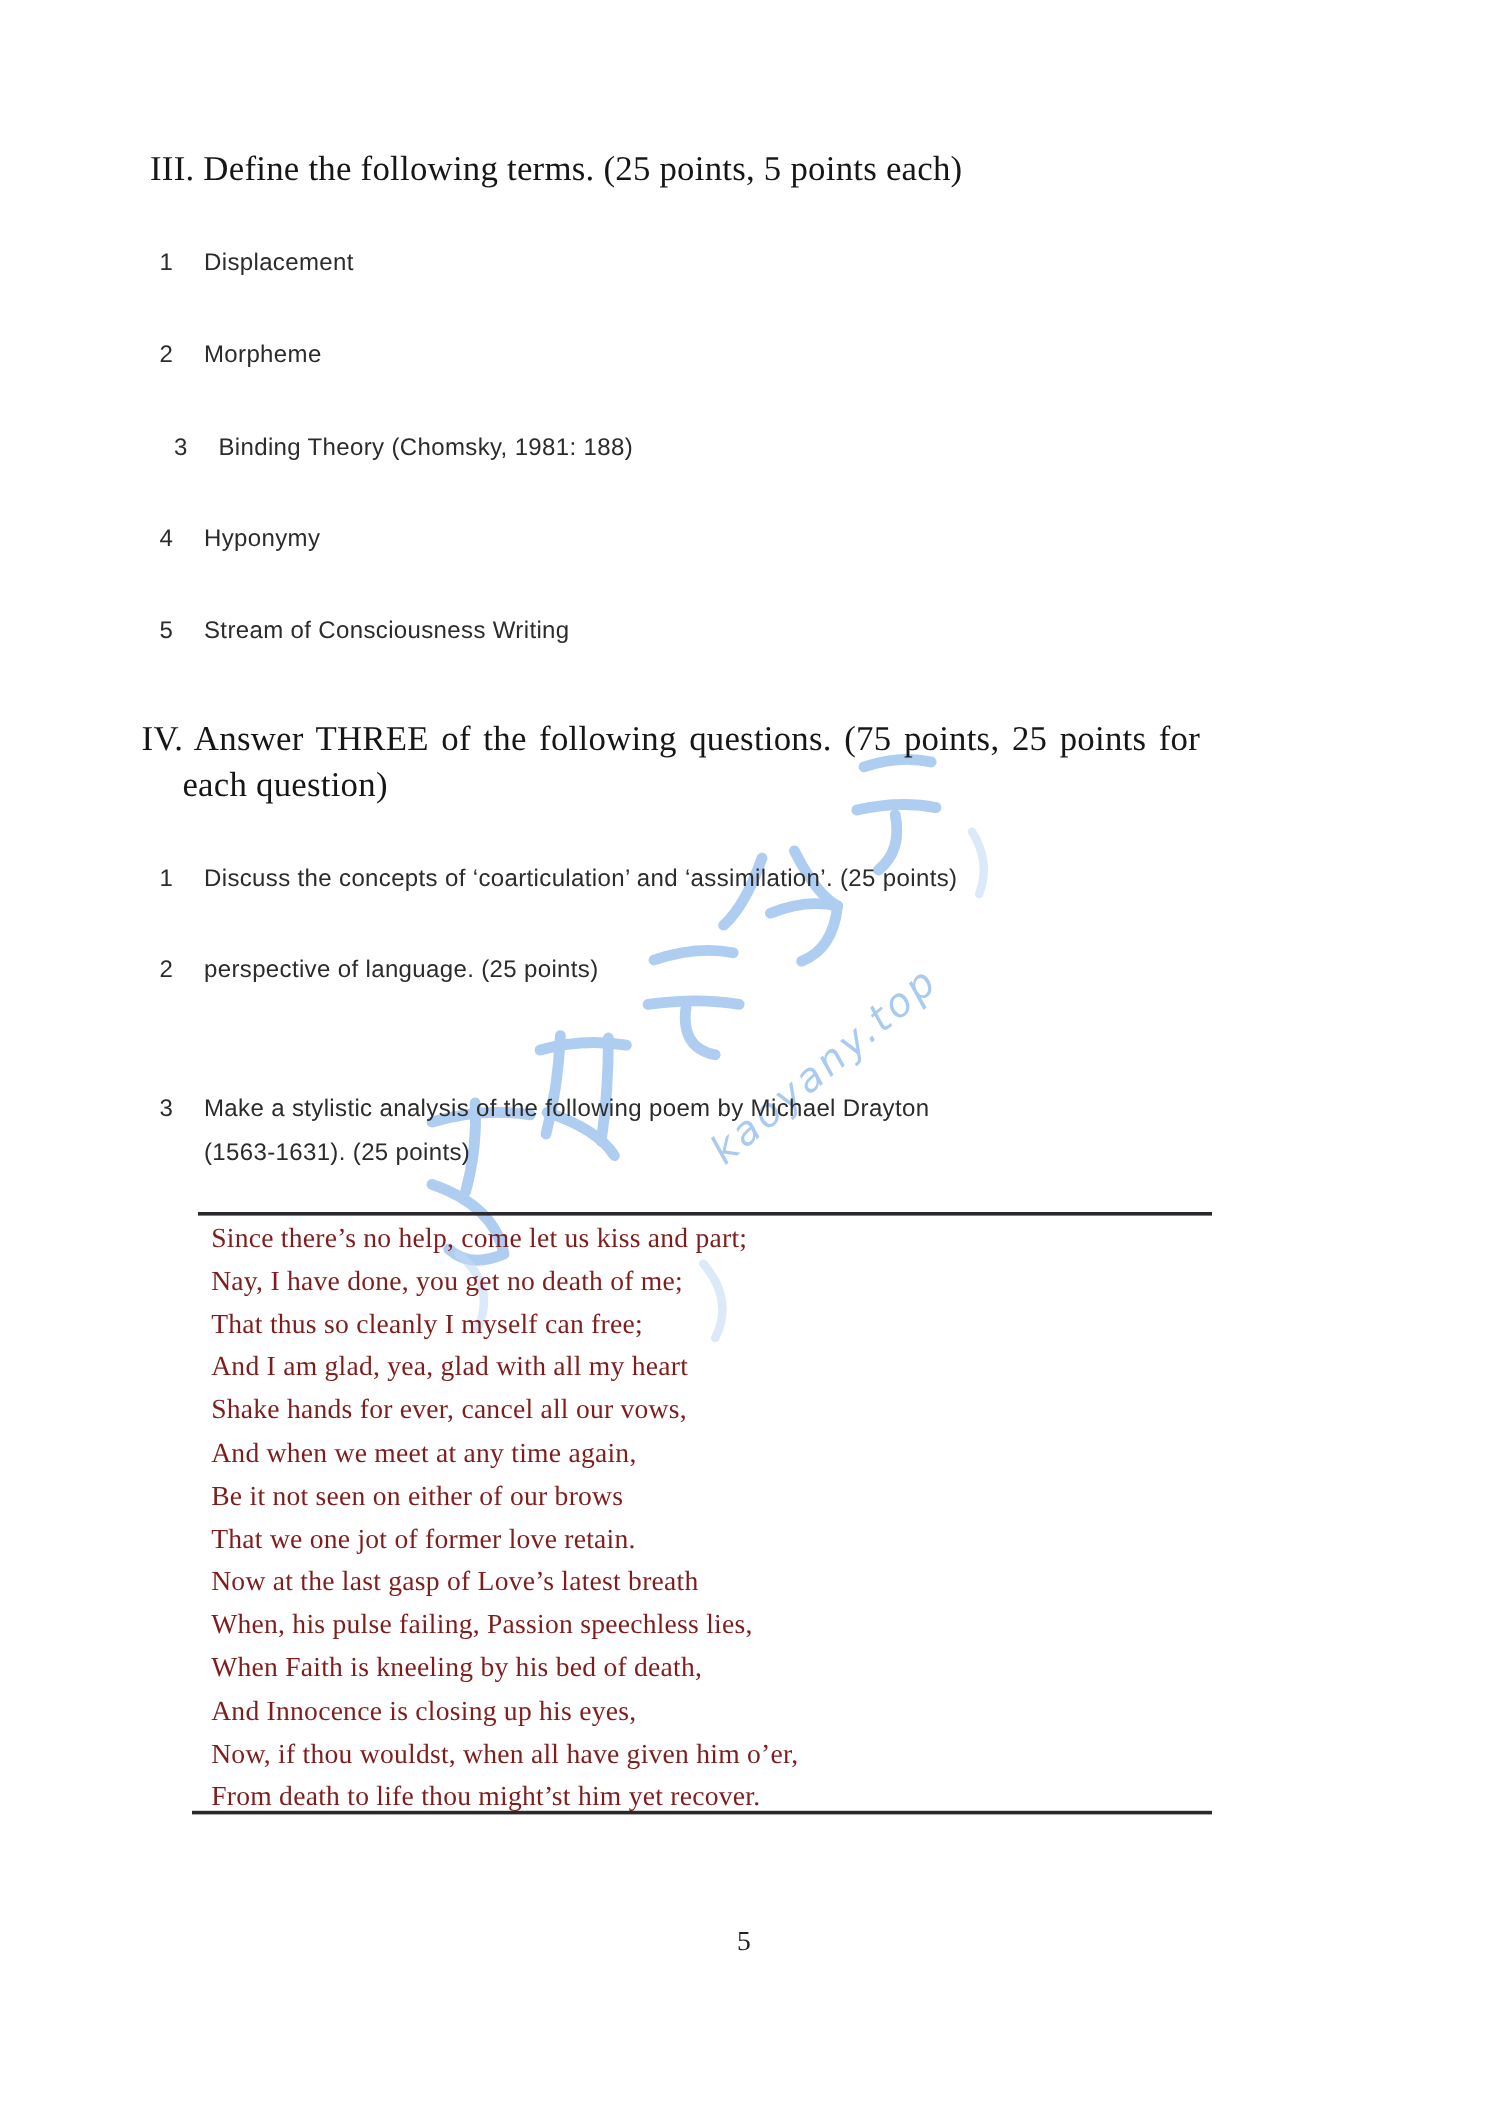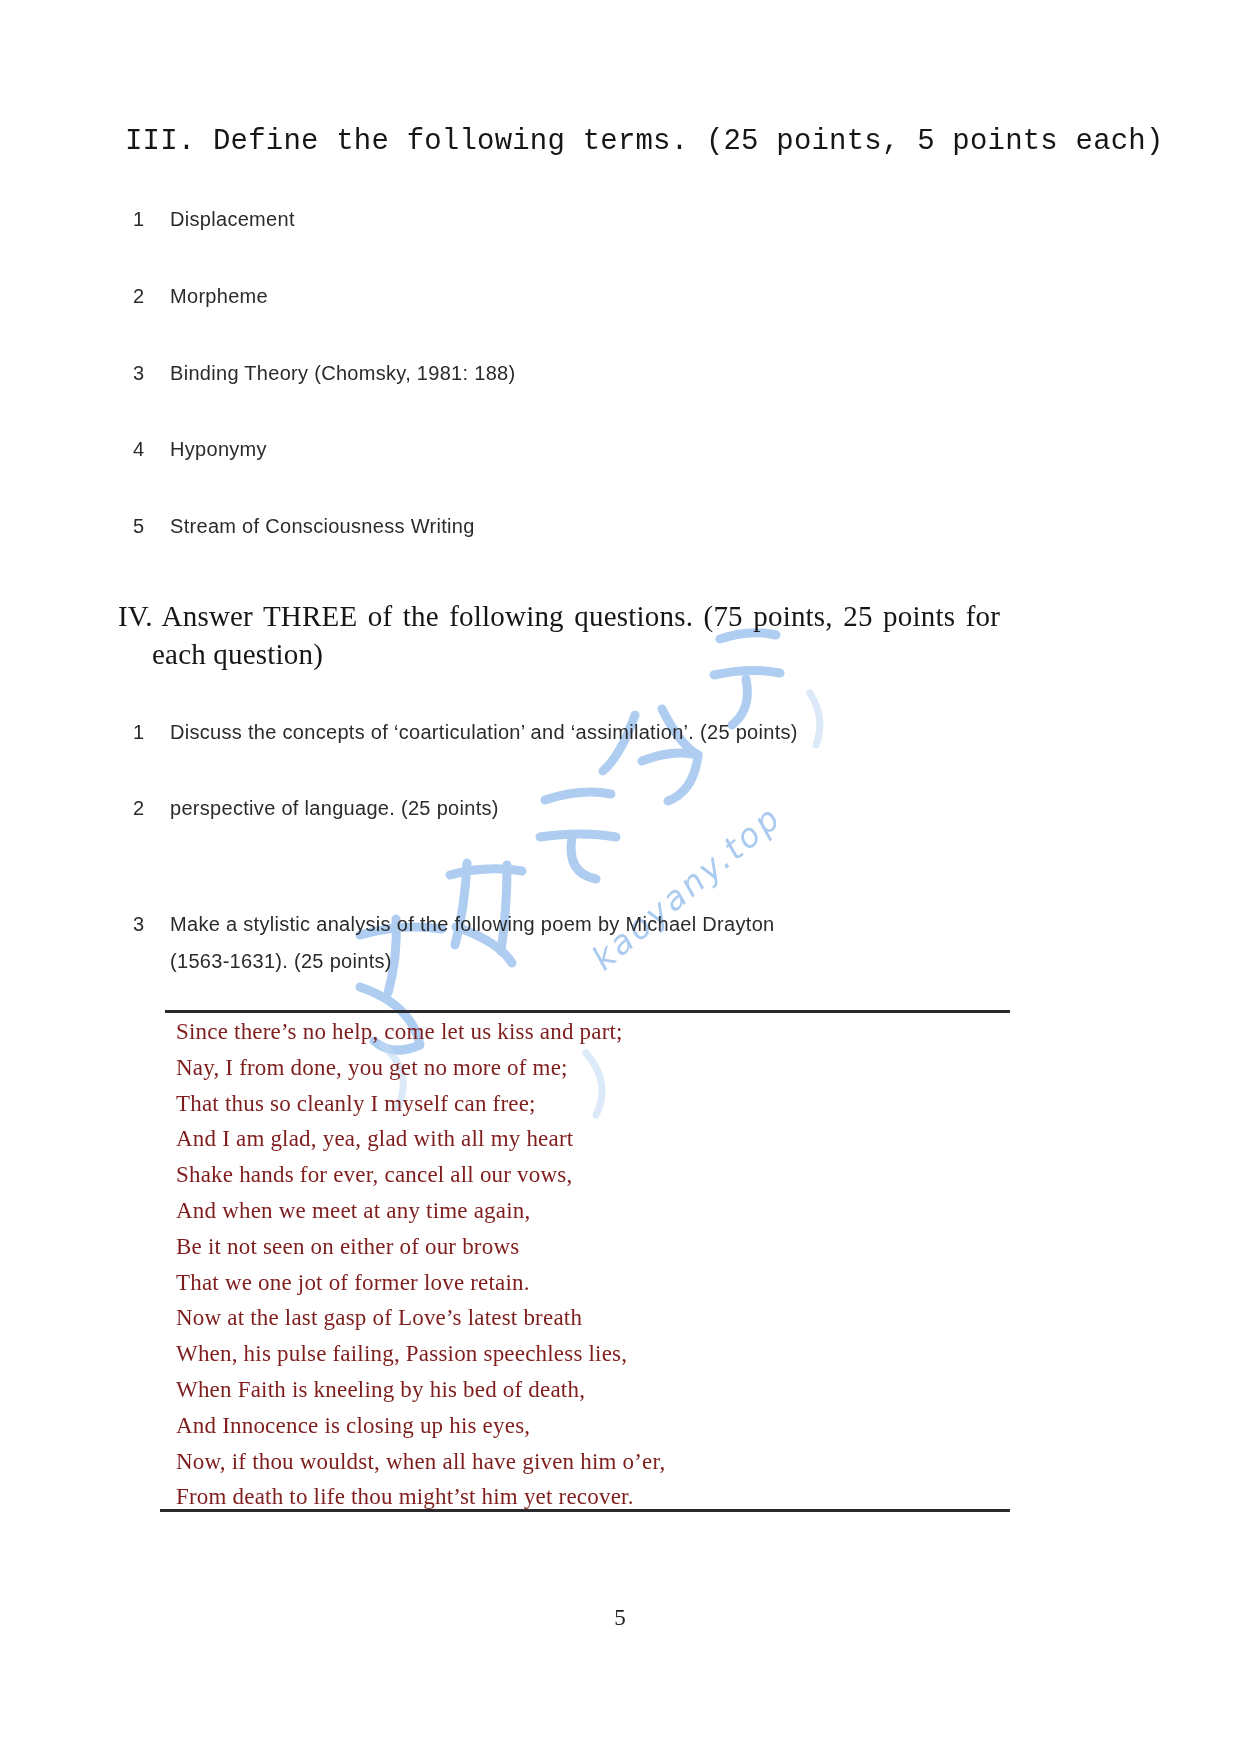--- a/index.html
+++ b/index.html
@@ -92,29 +92,29 @@
         <path d="M92,470 q32,26 16,62"></path>
         <path d="M296,478 q26,30 10,62"></path>
         <path d="M520,118 q16,26 6,52"></path>
       </g>
     </svg>
     <span class="wm-site">kaoyany.top</span>
   </div>
 
   <div class="layer-text">
 
-    <div class="heading" style="left:125px;top:125px;font-family:Liberation Mono, monospace;">III. Define the following terms. (25 points, 5 points each)</div>
+    <div class="heading" style="left:125px;top:125px;">III. Define the following terms. (25 points, 5 points each)</div>
 
     <div class="list-row" style="top:208px;">
       <span class="num">1</span><span>Displacement</span>
     </div>
     <div class="list-row" style="top:285px;">
       <span class="num">2</span><span>Morpheme</span>
     </div>
-    <div class="list-row" style="top:362px;">
+    <div class="list-row" style="top:362px;margin-left:12px;">
       <span class="num">3</span><span>Binding Theory (Chomsky, 1981: 188)</span>
     </div>
     <div class="list-row" style="top:438px;">
       <span class="num">4</span><span>Hyponymy</span>
     </div>
     <div class="list-row" style="top:515px;">
       <span class="num">5</span><span>Stream of Consciousness Writing</span>
     </div>
 
     <div class="heading heading-wrap2" style="left:118px;top:600px;">IV. Answer THREE of the following questions. (75 points, 25 points for</div>
@@ -129,21 +129,21 @@
     </div>
 
     <div class="list-row q-row" style="top:906px;">
       <span class="num">3</span><span class="q-lines"><span class="q-line">Make a stylistic analysis of the following poem by Michael Drayton</span><span class="q-line">(1563-1631). (25 points)</span></span>
     </div>
 
     <div class="rule" style="left:165px;top:1010px;width:845px;"></div>
 
     <div class="poem">
       <div>Since there’s no help, come let us kiss and part;</div>
-      <div>Nay, I from done, you get no more of me;</div>
+      <div>Nay, I have done, you get no death of me;</div>
       <div>That thus so cleanly I myself can free;</div>
       <div>And I am glad, yea, glad with all my heart</div>
       <div>Shake hands for ever, cancel all our vows,</div>
       <div>And when we meet at any time again,</div>
       <div>Be it not seen on either of our brows</div>
       <div>That we one jot of former love retain.</div>
       <div>Now at the last gasp of Love’s latest breath</div>
       <div>When, his pulse failing, Passion speechless lies,</div>
       <div>When Faith is kneeling by his bed of death,</div>
       <div>And Innocence is closing up his eyes,</div>

